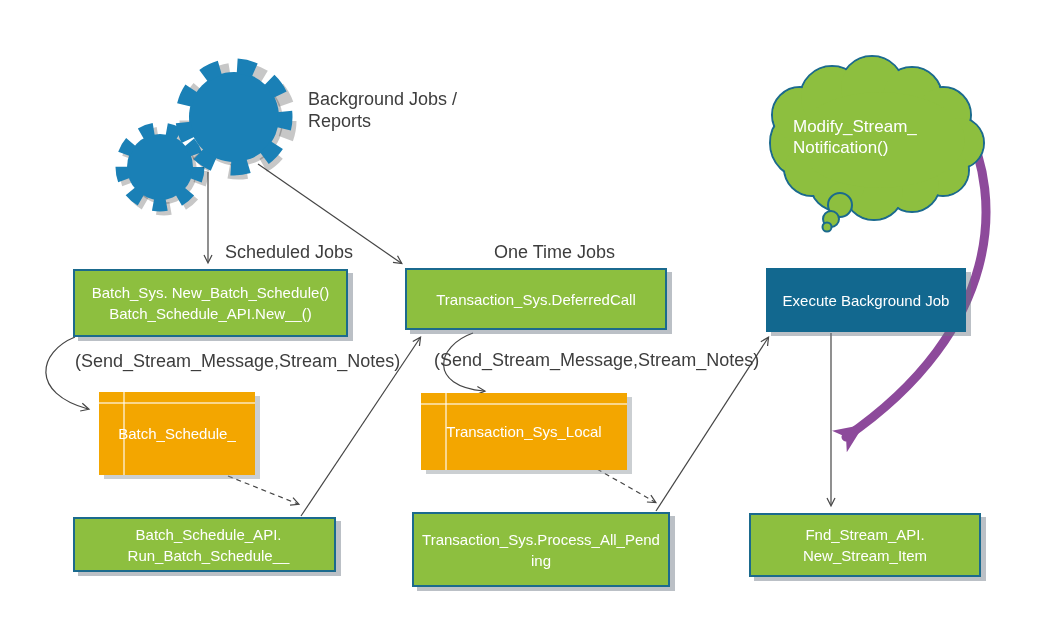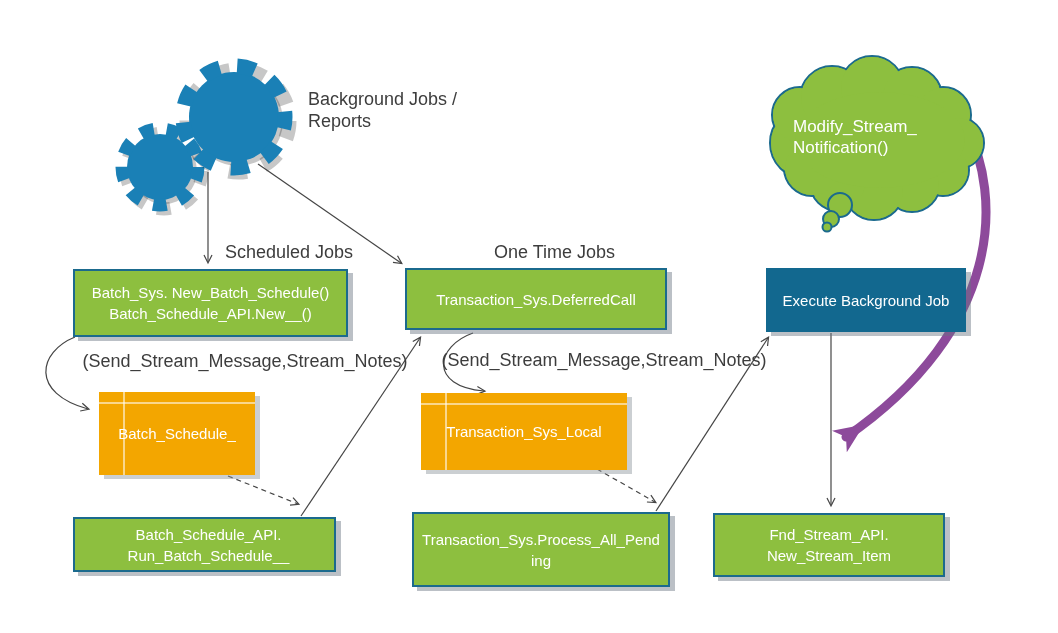--- a/index.html
+++ b/index.html
@@ -11,21 +11,21 @@
   .canvas{position:relative;width:1058px;height:633px;background:#ffffff;overflow:hidden;}
   .layer{position:absolute;left:0;top:0;width:1058px;height:633px;}
   .node{position:absolute;display:flex;flex-direction:column;align-items:center;justify-content:center;
         text-align:center;color:#fff;font-size:15px;line-height:21px;}
   .proc{background:var(--green);border:2px solid var(--teal);box-shadow:5px 4px 0 rgba(104,116,128,0.45);}
   .exec{background:var(--blue);border:2px solid var(--blue);box-shadow:5px 4px 0 rgba(104,116,128,0.45);}
   .tbl{background:var(--orange);box-shadow:5px 4px 0 rgba(140,148,156,0.45);}
   .tbl .h-div{position:absolute;left:0;top:10px;width:100%;height:2px;background:rgba(255,255,255,0.55);}
   .tbl .v-div{position:absolute;left:24px;top:0;width:2px;height:100%;background:rgba(255,255,255,0.55);}
   .lbl{position:absolute;color:var(--text);font-size:18px;line-height:22px;}
-  .lbl.center{text-align:center;}
+  .lbl.center{}
   .cloud-text{position:absolute;color:#fff;font-size:17px;line-height:21px;text-align:left;}
   .wrapword{word-break:break-all;padding:0 8px;}
 </style>
 </head>
 <body>
 
 <div class="canvas">
 
   <svg class="layer" viewBox="0 0 1058 633" xmlns="http://www.w3.org/2000/svg">
     <defs>
@@ -144,21 +144,21 @@
 
   <div class="node proc" style="left:73px;top:517px;width:263px;height:55px;padding-left:8px;">
     <div>Batch_Schedule_API.</div>
     <div>Run_Batch_Schedule__</div>
   </div>
 
   <div class="node proc" style="left:412px;top:512px;width:258px;height:75px;">
     <div class="wrapword">Transaction_Sys.Process_All_Pending</div>
   </div>
 
-  <div class="node proc" style="left:713px;top:513px;width:232px;height:64px;">
+  <div class="node proc" style="left:749px;top:513px;width:232px;height:64px;">
     <div>Fnd_Stream_API.</div>
     <div>New_Stream_Item</div>
   </div>
 
   <div class="cloud-text" style="left:793px;top:116px;width:160px;">
     <div>Modify_Stream_</div>
     <div>Notification()</div>
   </div>
 
 </div>

